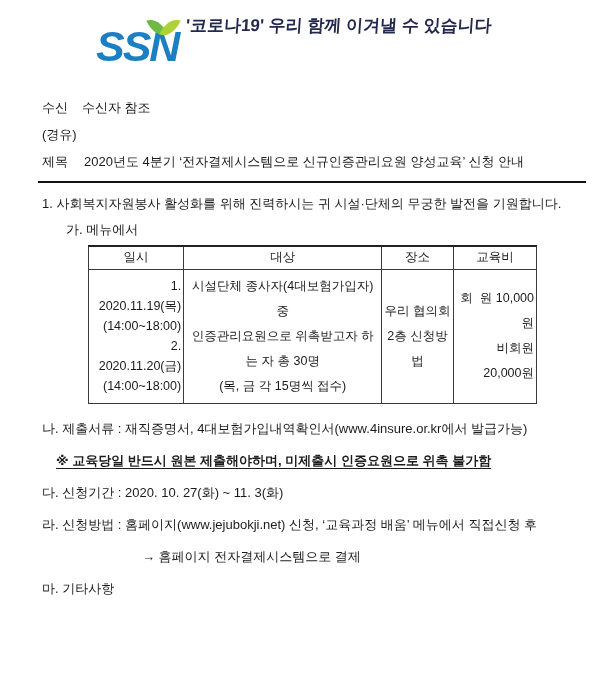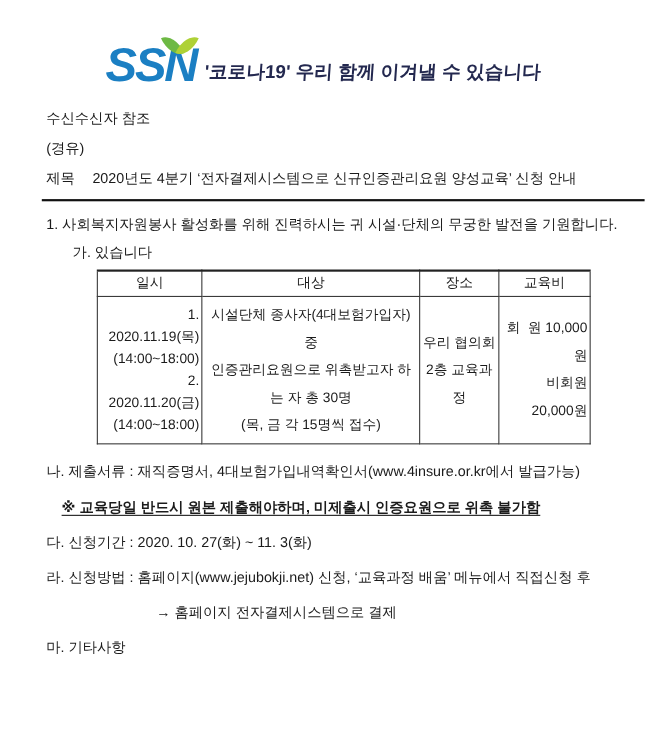--- a/index.html
+++ b/index.html
@@ -12,39 +12,39 @@
     --line:#3a3a3a;
   }
   *{margin:0;padding:0;box-sizing:border-box;}
   html,body{background:#fff;}
   body{
     width:604px;height:685px;overflow:hidden;
     font-family:"Liberation Sans","DejaVu Sans",sans-serif;
     color:var(--ink);
   }
   
-  .header{display:flex;align-items:flex-end;padding:14px 0 0 96px;height:80px;}
+  .header{display:flex;align-items:flex-start;padding:14px 0 0 96px;height:80px;}
   .logo-wrap{position:relative;padding-top:12px;}
   .logo-text{
     font-size:43px;font-weight:800;font-style:italic;line-height:40px;
     color:var(--logo-blue);letter-spacing:-2px;
   }
   .leaves{position:absolute;top:2px;right:-2px;width:30px;height:22px;}
   .leaf{position:absolute;bottom:0;width:14px;height:21px;}
   .leaf-l{left:0;background:var(--leaf-dark);border-radius:0 100% 0 100%;transform:rotate(-24deg);}
   .leaf-r{left:13px;background:var(--leaf-light);border-radius:100% 0 100% 0;transform:rotate(24deg);}
   .header-right{margin-left:8px;padding-bottom:0;}
   .slogan{
     font-size:17px;font-weight:800;color:var(--slogan-navy);
     letter-spacing:0px;transform:skewX(-4deg);margin-bottom:3px;
   }
   .org-name{font-size:25px;font-weight:800;color:var(--org-gray);letter-spacing:1px;line-height:27px;}
   
   .doc{padding:14px 22px 0 42px;}
-  .head-line{display:flex;align-items:center;height:27px;font-size:13px;}
+  .head-line{display:flex;align-items:center;gap:14px;height:27px;font-size:13px;}
   .subject-line{gap:16px;}
   .rule{border:none;border-top:2px solid #111;margin:6px -4px 4px -4px;}
   .para{font-size:13px;line-height:26px;margin-top:8px;text-align:justify;}
   .hang{padding-left:17px;text-indent:-17px;}
   .sec-a{font-size:13px;margin:4px 0 6px 24px;}
   
   table{border-collapse:collapse;width:449px;margin:6px 0 0 46px;border:1.5px solid var(--line);border-top:2px solid #222;}
   th,td{border:1px solid var(--line);font-size:12.5px;text-align:center;vertical-align:middle;}
   th{height:23px;font-weight:400;}
   td{padding:4px 2px;}
@@ -85,21 +85,21 @@
   </div>
   <div class="head-line subject-line">
     <span>제목</span>
     <span>2020년도 4분기 ‘전자결제시스템으로 신규인증관리요원 양성교육’ 신청 안내</span>
   </div>
 
   <hr class="rule">
 
   <div class="para">1. 사회복지자원봉사 활성화를 위해 진력하시는 귀 시설·단체의 무궁한 발전을 기원합니다.</div>
 
-  <div class="sec-a">가. 있습니다</div>
+  <div class="sec-a">가. 메뉴에서</div>
 
   <table>
     <colgroup>
         <col style="width:95px">
         <col style="width:206px">
         <col style="width:74px">
         <col style="width:85px">
       </colgroup>
     <thead>
       <tr>
@@ -117,21 +117,21 @@
         <td>
           <div class="list lh26">
               <div>시설단체 종사자(4대보험가입자) 중</div>
               <div>인증관리요원으로 위촉받고자 하는 자 총 30명</div>
               <div>(목, 금 각 15명씩 접수)</div>
             </div>
         </td>
         <td>
           <div class="list lh26">
               <div>우리 협의회</div>
-              <div>2층 교육과정</div>
+              <div>2층 신청방법</div>
             </div>
         </td>
         <td>
           <div class="list lh26 block-left"><div>회  원 10,000원</div><div>비회원 20,000원</div></div>
         </td>
       </tr>
     </tbody>
   </table>
 
   <div class="sec" style="margin-top:12px">나. 제출서류 : 재직증명서, 4대보험가입내역확인서(www.4insure.or.kr에서 발급가능)</div>

